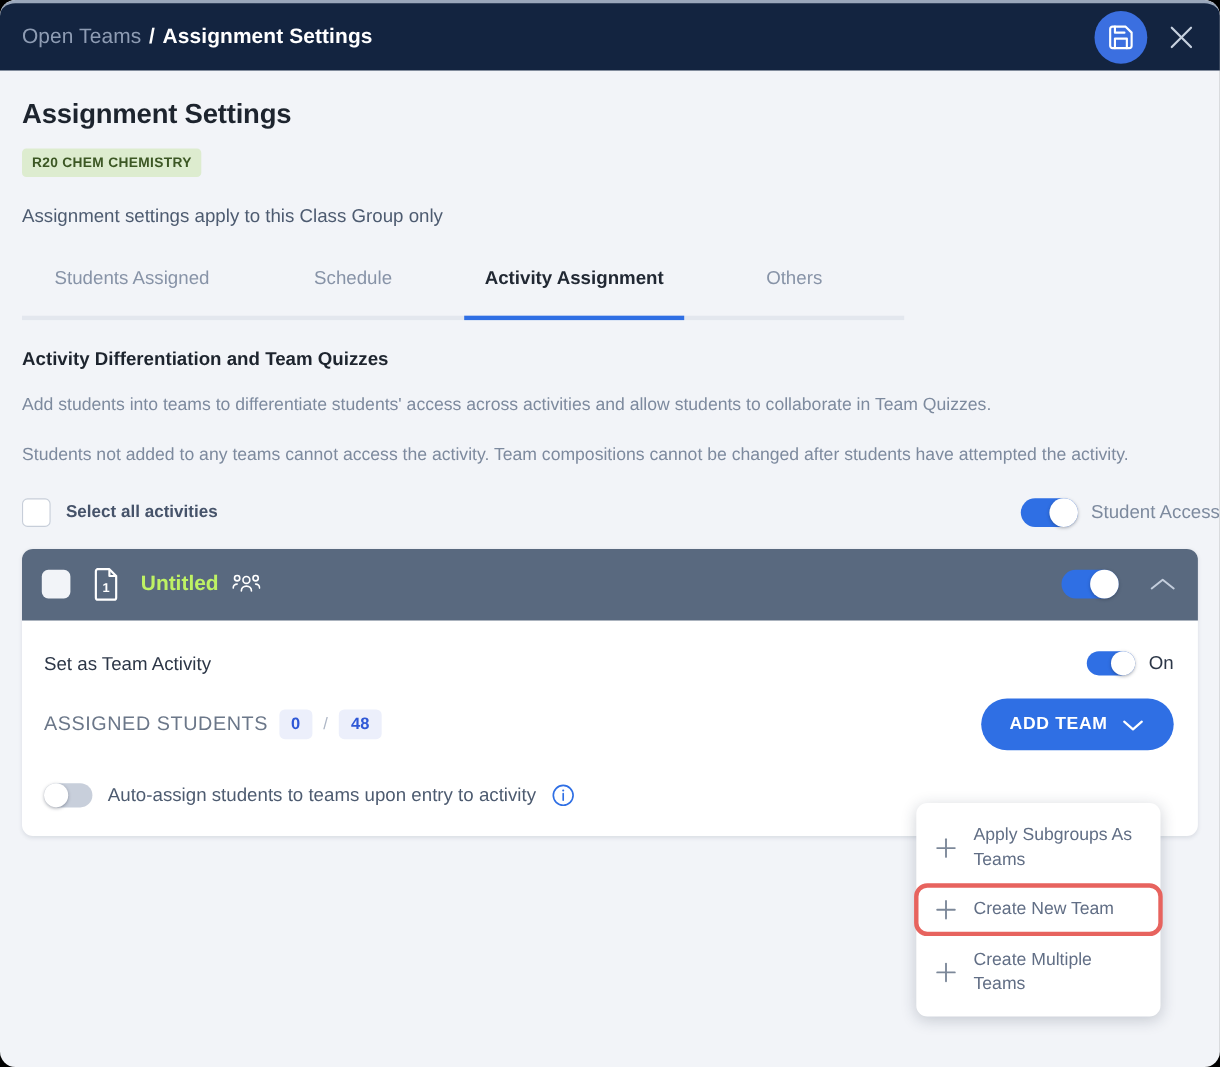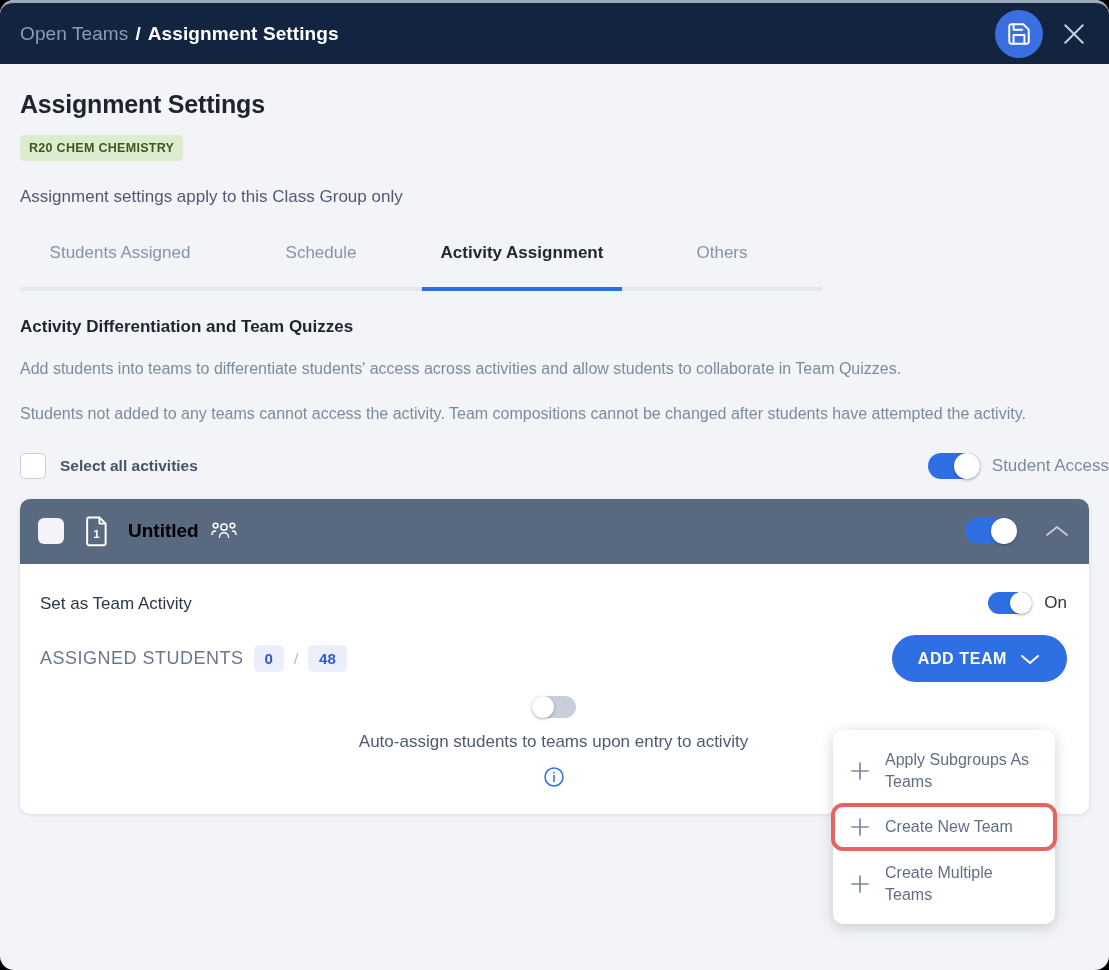--- a/index.html
+++ b/index.html
@@ -229,21 +229,21 @@
   .act-chk {
     width: 26px; height: 26px;
     background: #f2f4f8;
     border-radius: 6px;
     cursor: pointer;
     flex: none;
   }
   .doc-icon { margin-left: 18px; display: flex; align-items: center; }
   .act-title {
     margin-left: 16px;
-    color: #000000;
+    color: #bef264;
     font-size: 19px;
     font-weight: bold;
   }
   .team-icon { margin-left: 12px; display: flex; align-items: center; }
   .act-header-right {
     position: absolute;
     right: 18px;
     display: flex;
     align-items: center;
     gap: 26px;
@@ -308,25 +308,24 @@
     font-weight: bold;
     letter-spacing: .6px;
     display: flex;
     align-items: center;
     gap: 12px;
     cursor: pointer;
     font-family: "Liberation Sans", sans-serif;
   }
 
   .auto-row {
-    margin-top: 14px;
+    margin-top: 30px;
     display: flex;
     align-items: center;
     gap: 14px;
-    flex-direction: column;
   }
   .auto-label { font-size: 17px; color: #4d5b70; }
   .info-icon { display: flex; align-items: center; cursor: pointer; }
 
   
   .dropdown {
     position: absolute;
     left: 833px;
     top: 730px;
     width: 222px;

